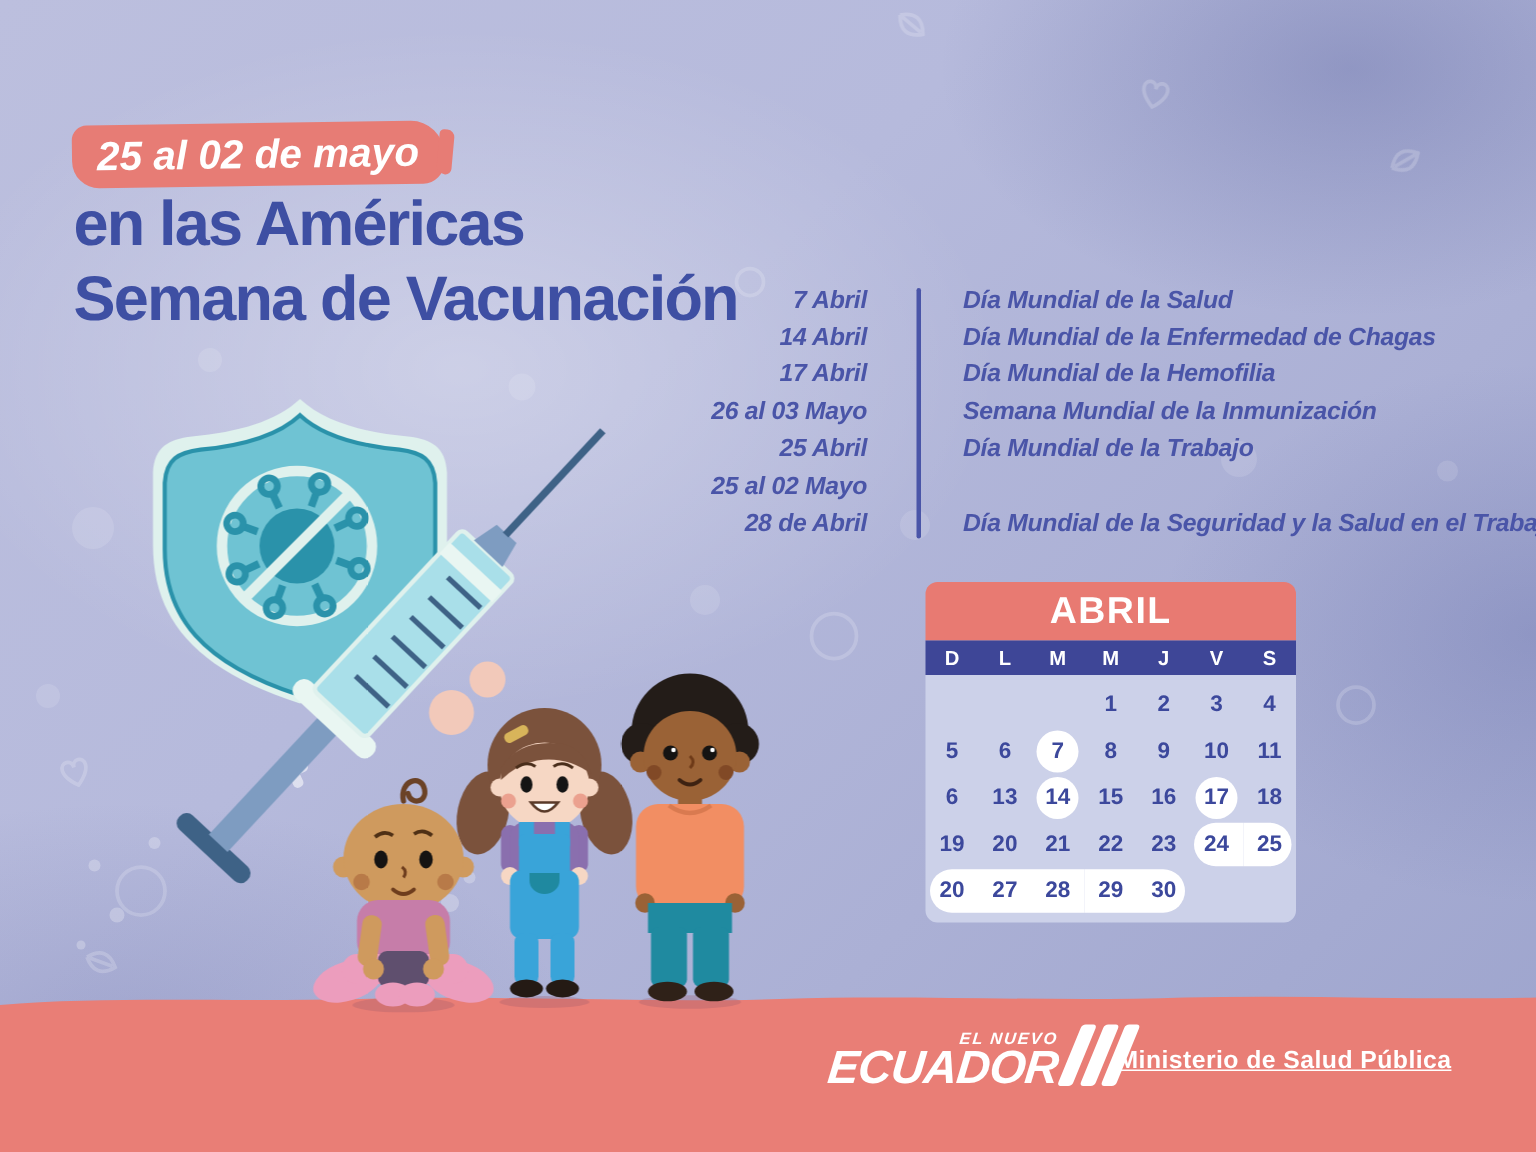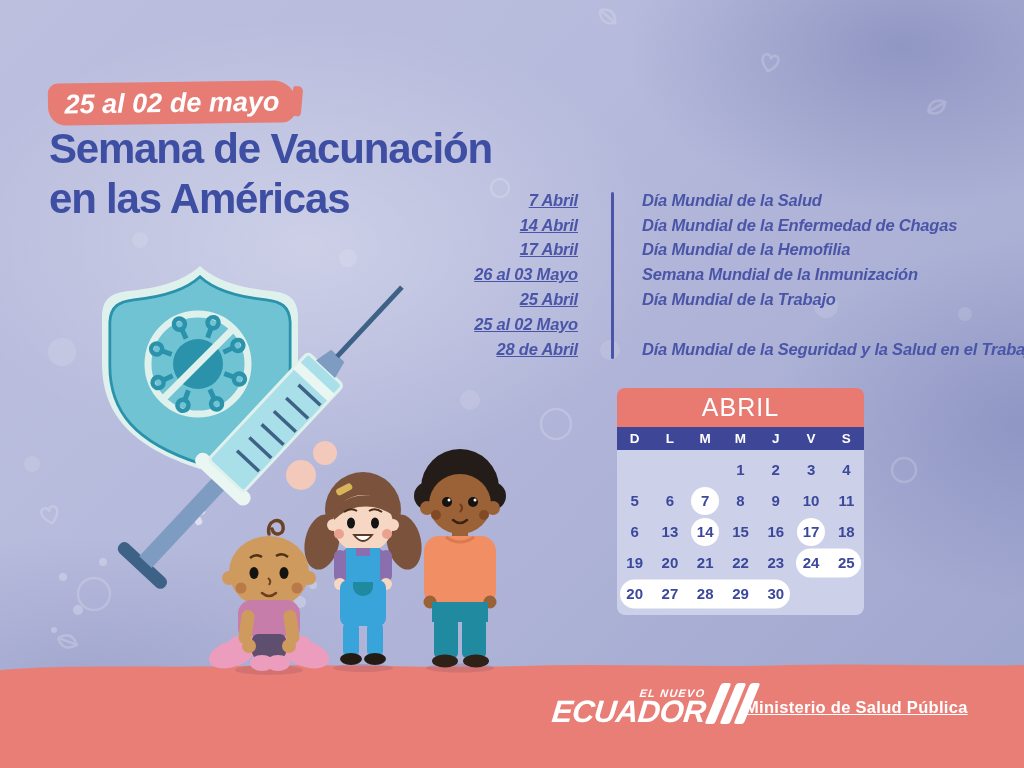--- a/index.html
+++ b/index.html
@@ -26,30 +26,30 @@
     background:#e77c75;border-radius:6px 10px 8px 12px;transform:rotate(6deg);}
   
   .title{position:absolute;left:49px;top:124px;z-index:3;color:#3e4fa3;
     font-size:42px;font-weight:bold;letter-spacing:-1.2px;line-height:50px;}
   
   .events{position:absolute;left:447px;top:188px;width:545px;z-index:3;}
   .ev-divider{position:absolute;left:164px;top:4px;width:2.5px;height:167px;
     background:#4a55a8;border-radius:2px;}
   .ev-row{display:flex;align-items:center;height:24.8px;color:#4a55a8;
     font-size:16.5px;font-weight:bold;font-style:italic;letter-spacing:-0.2px;}
-  .ev-date{width:131px;text-align:right;flex:none;text-decoration:underline;}
+  .ev-date{width:131px;text-align:right;flex:none;}
   .ev-name{margin-left:64px;white-space:nowrap;}
   
   .shield-svg{position:absolute;left:75px;top:238px;z-index:2;}
   .children-svg{position:absolute;left:188px;top:430px;z-index:5;}
   
   .calendar{position:absolute;left:617px;top:388px;width:247px;z-index:3;}
   .cal-header{height:39px;background:#e87a72;border-radius:8px 8px 0 0;
     display:flex;align-items:center;justify-content:center;
-    color:#fff;font-size:25px;font-weight:normal;letter-spacing:1px;}
+    color:#fff;font-size:25px;font-weight:bold;letter-spacing:1px;}
   .cal-week{height:23px;background:#3e4697;display:grid;grid-template-columns:repeat(7,1fr);
     align-items:center;justify-items:center;color:#fff;font-size:13.5px;font-weight:bold;}
   .cal-grid{background:#ccd1e9;border-radius:0 0 8px 8px;padding:4px 0 6px;
     display:grid;grid-template-columns:repeat(7,1fr);grid-auto-rows:31px;}
   .cal-cell{position:relative;display:flex;align-items:center;justify-content:center;
     color:#3c489c;font-size:15px;font-weight:bold;}
   .cal-cell .num{position:relative;z-index:1;}
   .cal-cell.circled::before{content:"";position:absolute;left:50%;top:50%;
     transform:translate(-50%,-50%);width:28px;height:28px;border-radius:50%;background:#fff;}
   .cal-cell.pill-start::before,.cal-cell.pill-mid::before,.cal-cell.pill-end::before{
@@ -111,22 +111,22 @@
       <path transform="translate(928,112) rotate(-30)" d="M0,0 Q10,-12 20,0 Q10,12 0,0 M2,0 L18,0"></path>
       <path transform="translate(58,638) rotate(20)" d="M0,0 Q10,-12 20,0 Q10,12 0,0 M2,0 L18,0"></path>
     </g>
   </svg>
 
   <div class="badge">
     <span>25 al 02 de mayo</span>
   </div>
 
   <div class="title">
+    <div>en las Américas</div>
     <div>Semana de Vacunación</div>
-    <div>en las Américas</div>
   </div>
 
   <div class="events">
     <div class="ev-divider"></div>
     <div class="ev-rows">
         <div class="ev-row">
           <span class="ev-date">7 Abril</span>
           <span class="ev-name">Día Mundial de la Salud</span>
         </div>
         <div class="ev-row">

